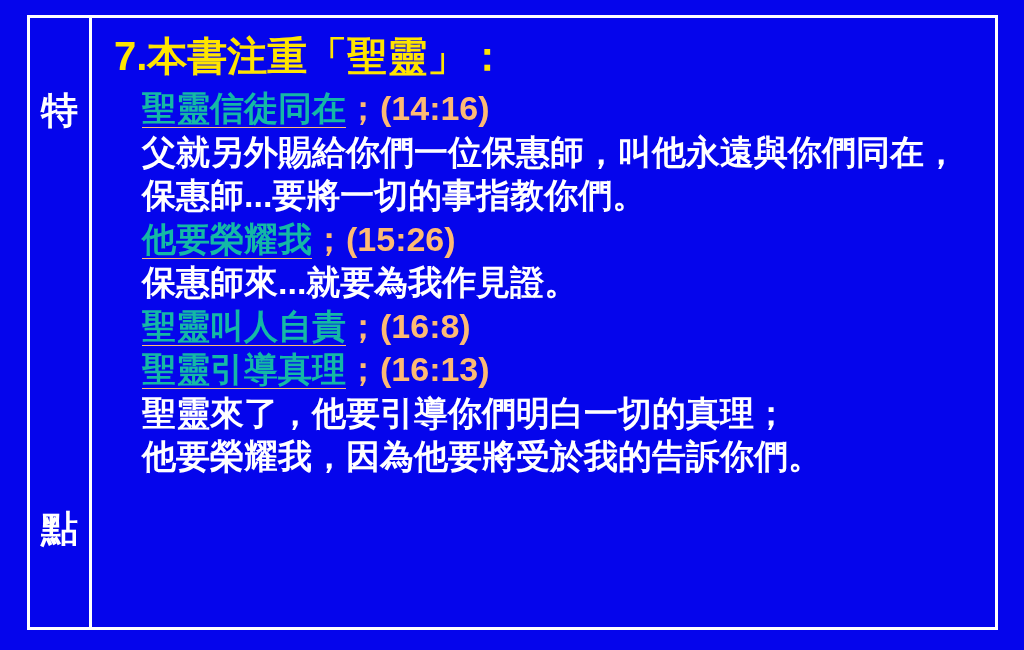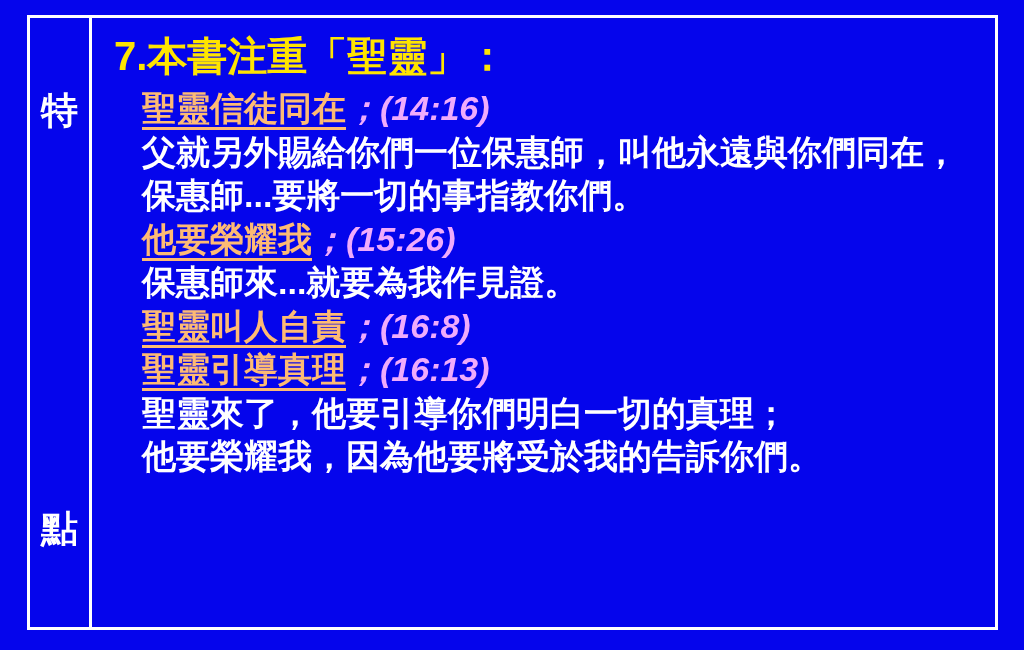--- a/index.html
+++ b/index.html
@@ -54,26 +54,25 @@
     white-space: nowrap;
     margin-bottom: 6px;
   }
   .line {
     font-size: 34px;
     line-height: 43.5px;
     padding-left: 28px;
     white-space: nowrap;
   }
   .hl {
-    color: #fdba74;
-    border-bottom: 3px solid #fdba74;
+    color: #14b8a6;
+    border-bottom: 1px solid #fdba74;
   }
   .ref {
-    color: #f0abfc;
-    font-style: italic;
+    color: #fdba74;
   }
   .verse {
     color: #FFFFFF;
   }
 </style>
 </head>
 <body>
 
 <div class="slide">
   <div class="frame">

